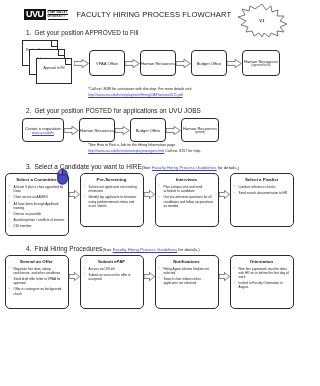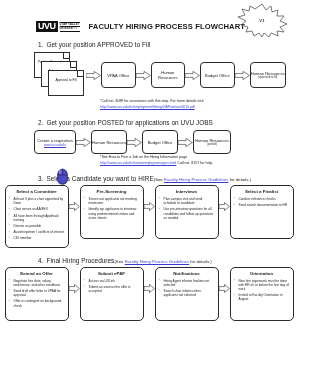--- a/index.html
+++ b/index.html
@@ -1,37 +1,37 @@
 <!DOCTYPE html>
 <html><head>
 <meta charset="utf-8">
 <style>
   html,body{margin:0;padding:0;}
   body{
     width:298px;height:386px;background:#ffffff;
     font-family:"Liberation Sans",sans-serif;
     color:#1a1a1a;overflow:hidden;
   }
-  .page{position:relative;width:298px;height:386px;padding:12px;box-sizing:border-box;}
+  .page{position:relative;width:298px;height:386px;padding:0;box-sizing:border-box;}
 
   
   .header{display:flex;align-items:center;padding:9px 0 0 24px;}
   .logo{display:flex;align-items:center;}
   .logo-mark{
     font-size:9px;font-weight:bold;letter-spacing:-.5px;
     background:#111;color:#fff;padding:1px 2px;line-height:9px;
   }
   .logo-words{margin-left:2px;display:flex;flex-direction:column;justify-content:center;}
   .logo-words span{
     font-size:2.6px;font-weight:bold;letter-spacing:.2px;line-height:3.4px;
     color:#111;text-transform:uppercase;white-space:nowrap;
   }
   .logo-rule{height:1px;background:#111;margin-top:.5px;}
   .doc-title{
-    margin-left:9px;font-size:7.6px;font-weight:bold;letter-spacing:.1px;
+    margin-left:9px;font-size:7.6px;font-weight:normal;letter-spacing:.1px;
     white-space:nowrap;
   }
   .burst{position:absolute;right:8px;top:3px;width:56px;height:34px;}
   .burst-text{
     position:absolute;left:0;top:0;width:56px;height:34px;
     display:flex;align-items:center;justify-content:center;
     font-size:4px;font-weight:bold;color:#333;
   }
 
   

